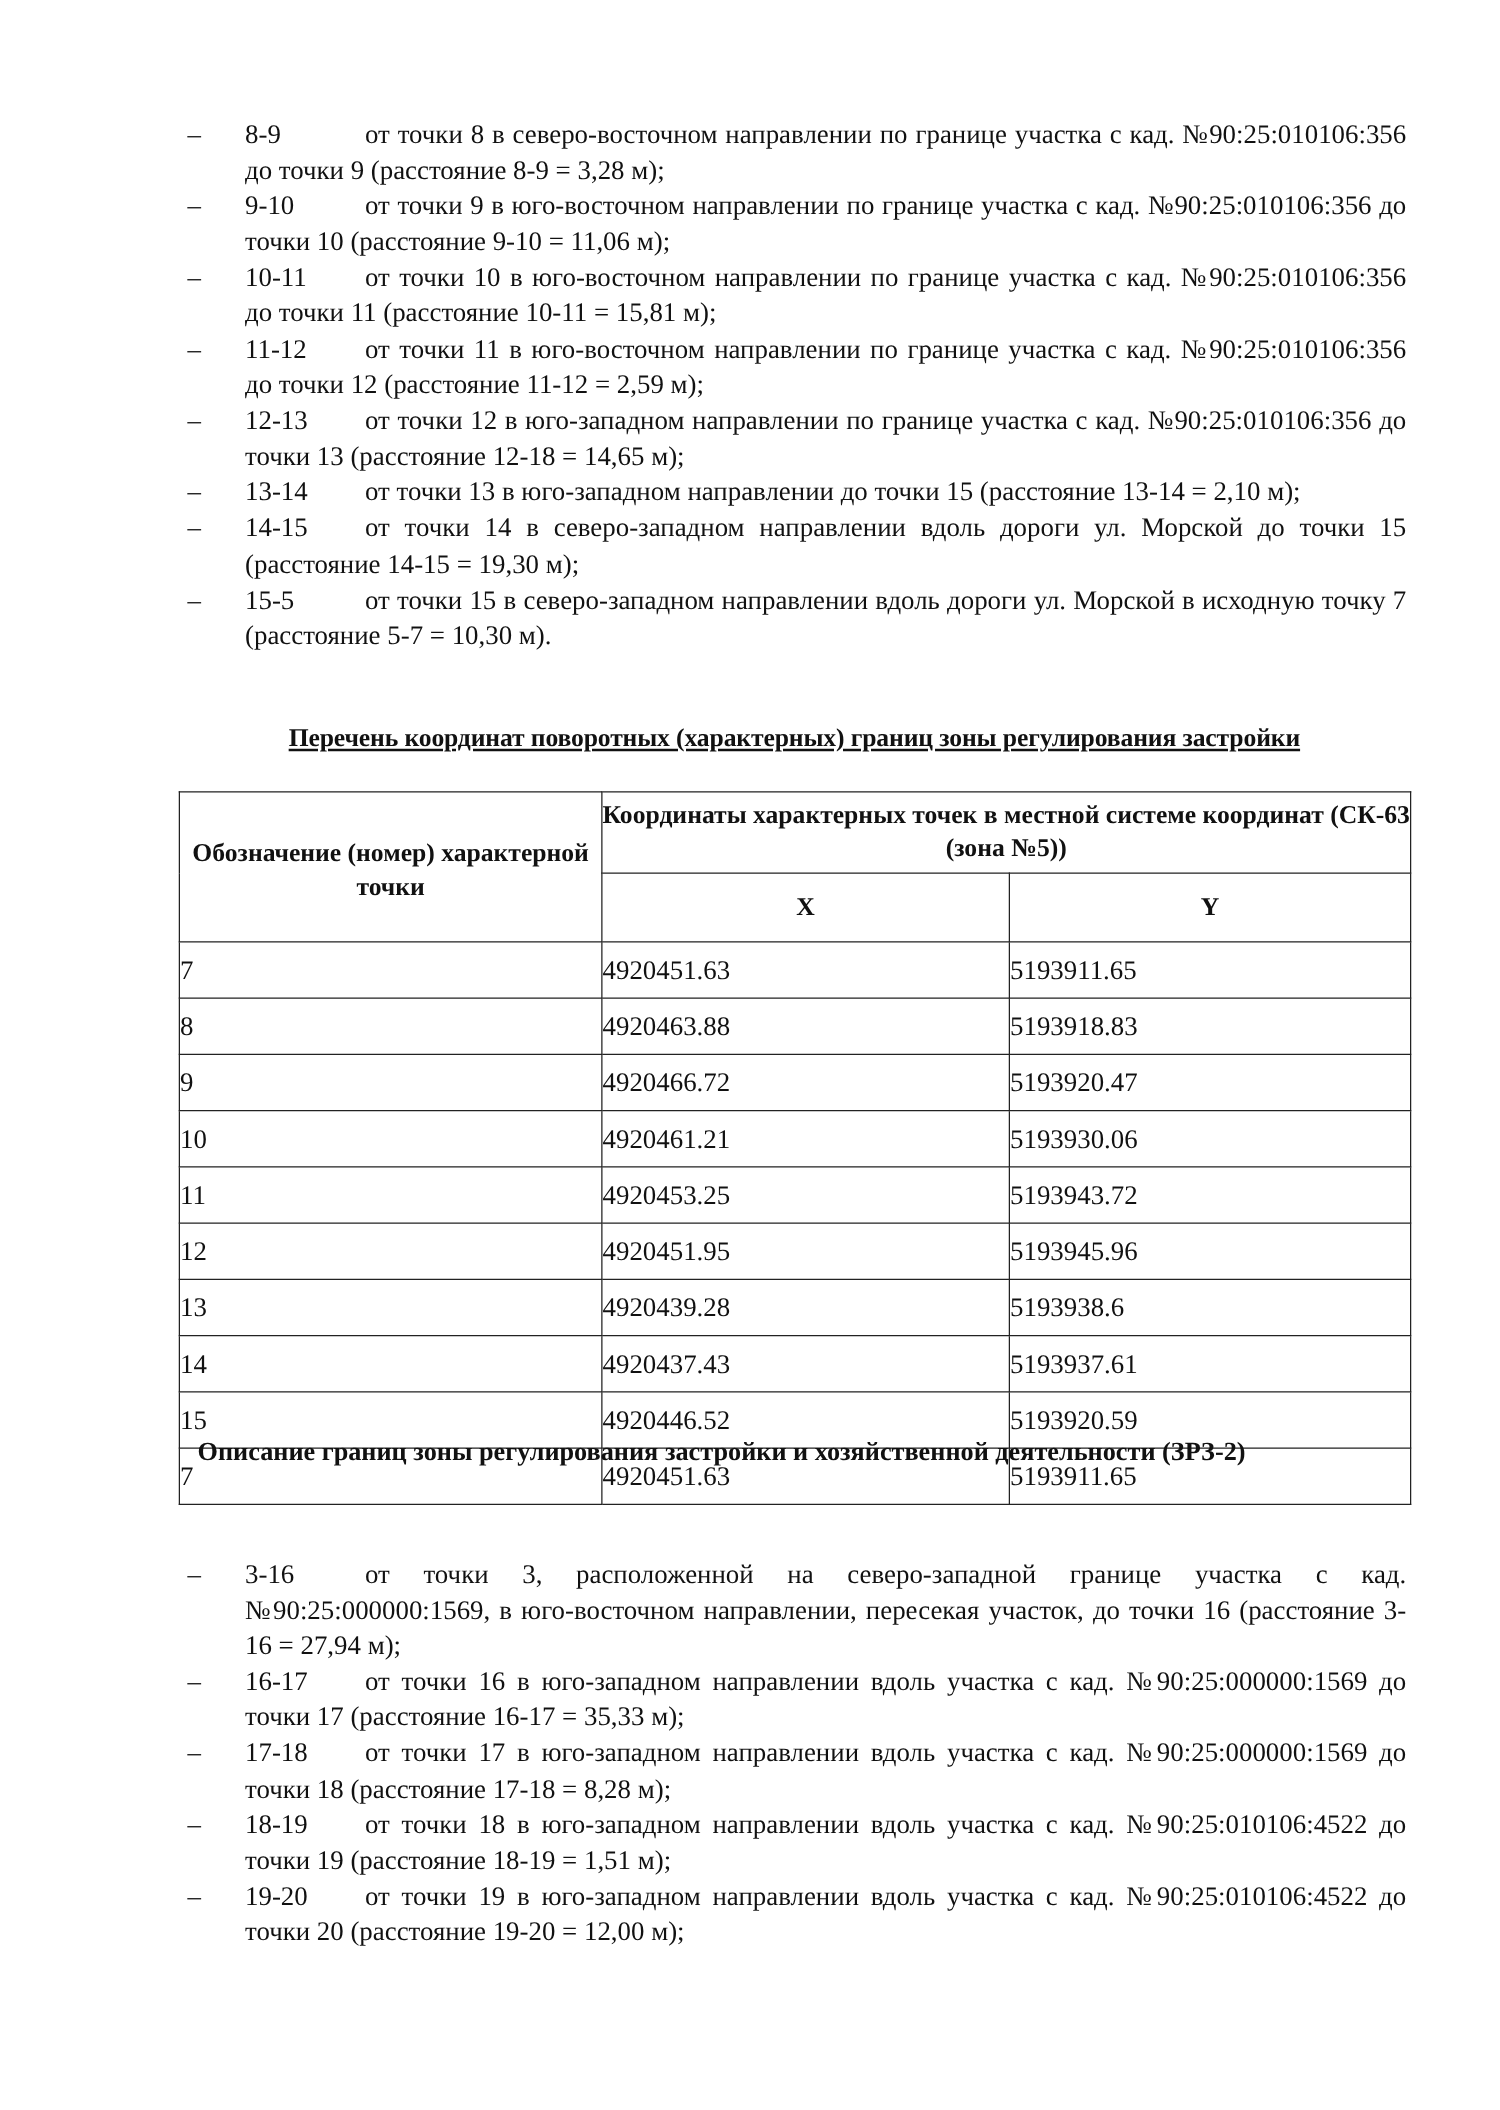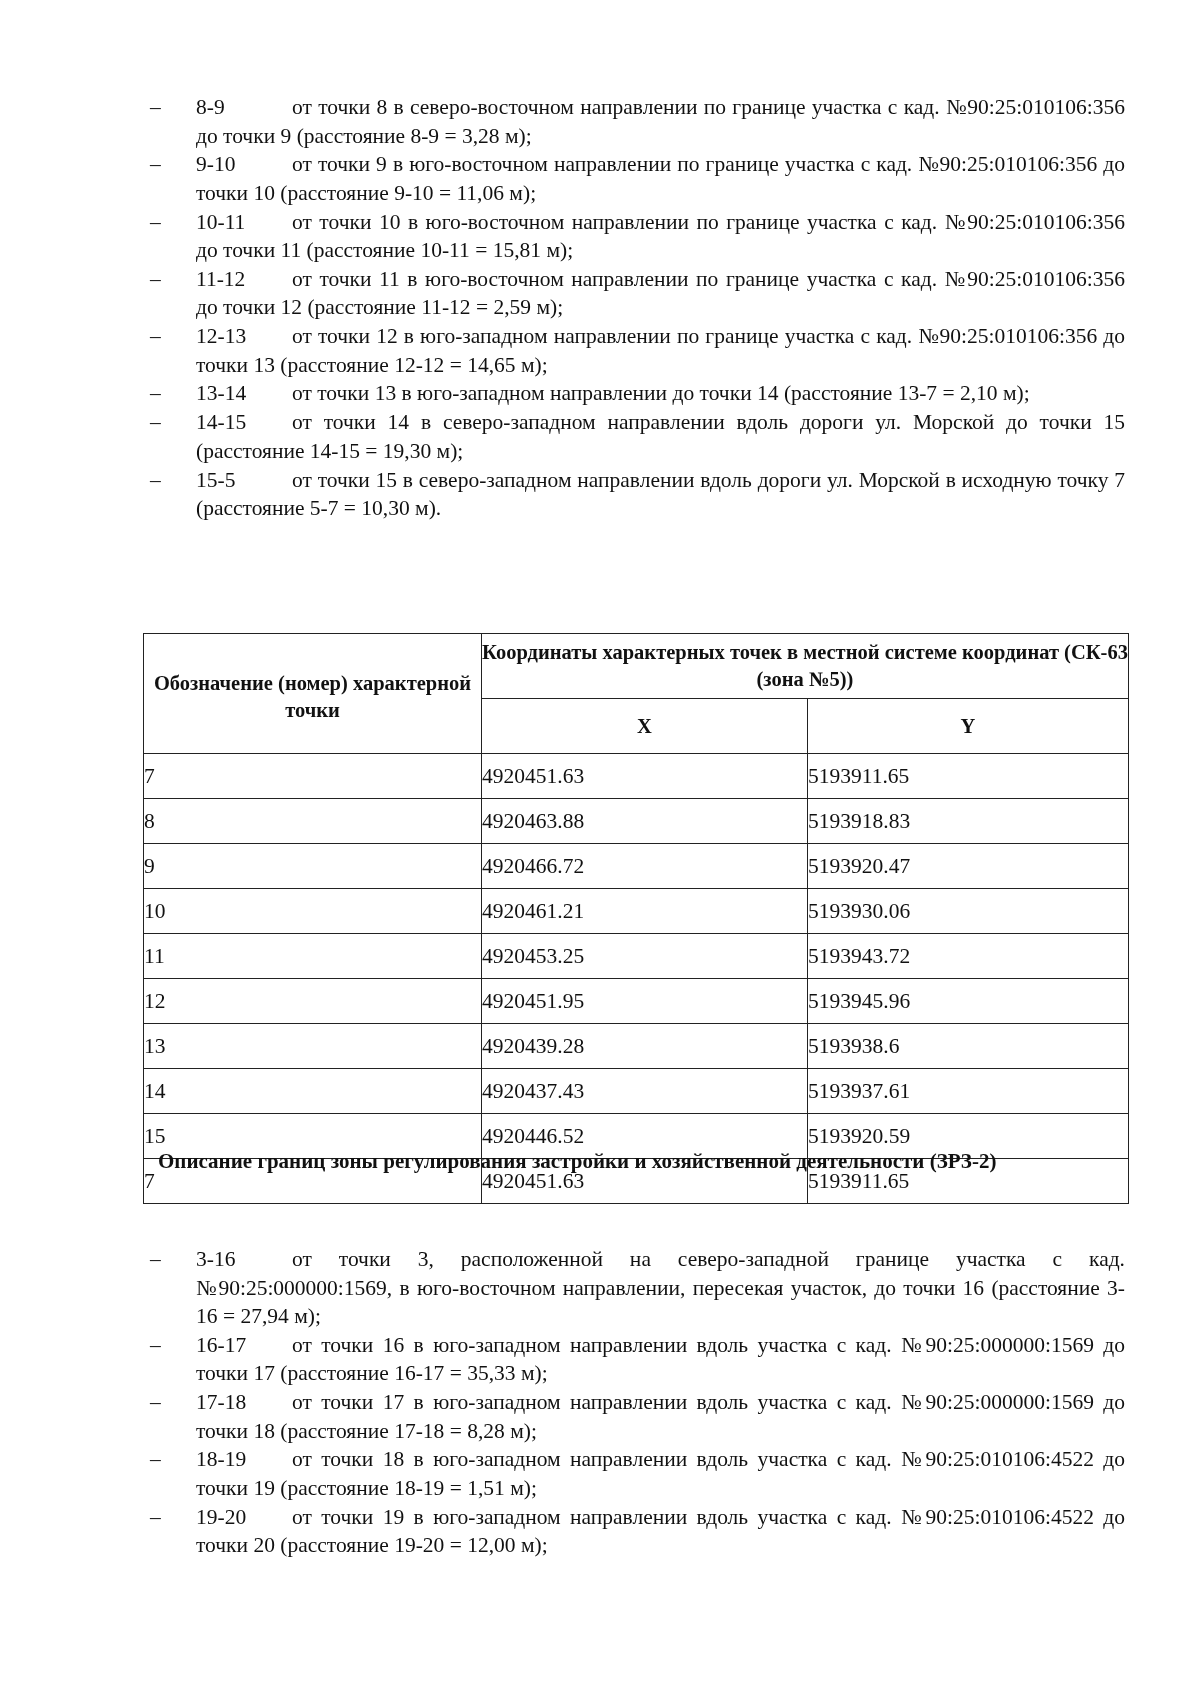--- a/index.html
+++ b/index.html
@@ -55,27 +55,28 @@
 </head>
 <body>
 
 <div class="page">
 
   <ul class="seg-list" id="list-zrz1">
     <li class="seg"><span class="dash">–</span><span class="code">8-9</span><span>от точки 8 в северо-восточном направлении по границе участка с кад. №90:25:010106:356 до точки 9 (расстояние 8-9 = 3,28 м);</span></li>
     <li class="seg"><span class="dash">–</span><span class="code">9-10</span><span>от точки 9 в юго-восточном направлении по границе участка с кад. №90:25:010106:356 до точки 10 (расстояние 9-10 = 11,06 м);</span></li>
     <li class="seg"><span class="dash">–</span><span class="code">10-11</span><span>от точки 10 в юго-восточном направлении по границе участка с кад. №90:25:010106:356 до точки 11 (расстояние 10-11 = 15,81 м);</span></li>
     <li class="seg"><span class="dash">–</span><span class="code">11-12</span><span>от точки 11 в юго-восточном направлении по границе участка с кад. №90:25:010106:356 до точки 12 (расстояние 11-12 = 2,59 м);</span></li>
-    <li class="seg"><span class="dash">–</span><span class="code">12-13</span><span>от точки 12 в юго-западном направлении по границе участка с кад. №90:25:010106:356 до точки 13 (расстояние 12-12 = 14,65 м);</span></li>
-    <li class="seg"><span class="dash">–</span><span class="code">13-14</span><span>от точки 13 в юго-западном направлении до точки 14 (расстояние 13-7 = 2,10 м);</span></li>
+    <li class="seg"><span class="dash">–</span><span class="code">12-13</span><span>от точки 12 в юго-западном направлении по границе участка с кад. №90:25:010106:356 до точки 13 (расстояние 12-18 = 14,65 м);</span></li>
+    <li class="seg"><span class="dash">–</span><span class="code">13-14</span><span>от точки 13 в юго-западном направлении до точки 15 (расстояние 13-14 = 2,10 м);</span></li>
     <li class="seg"><span class="dash">–</span><span class="code">14-15</span><span>от точки 14 в северо-западном направлении вдоль дороги ул. Морской до точки 15 (расстояние 14-15 = 19,30 м);</span></li>
     <li class="seg"><span class="dash">–</span><span class="code">15-5</span><span>от точки 15 в северо-западном направлении вдоль дороги ул. Морской в исходную точку 7 (расстояние 5-7 = 10,30 м).</span></li>
   </ul>
 
   <div class="table-title">
+    <div>Перечень координат поворотных (характерных) границ зоны регулирования застройки</div>
   </div>
 
   <table class="coord-table">
     <thead>
       <tr>
         <th class="h-designation" rowspan="2">Обозначение (номер) характерной точки</th>
         <th class="h-coords" colspan="2">Координаты характерных точек в местной системе координат (СК-63 (зона №5))</th>
       </tr>
       <tr>
         <th class="h-x">X</th>

